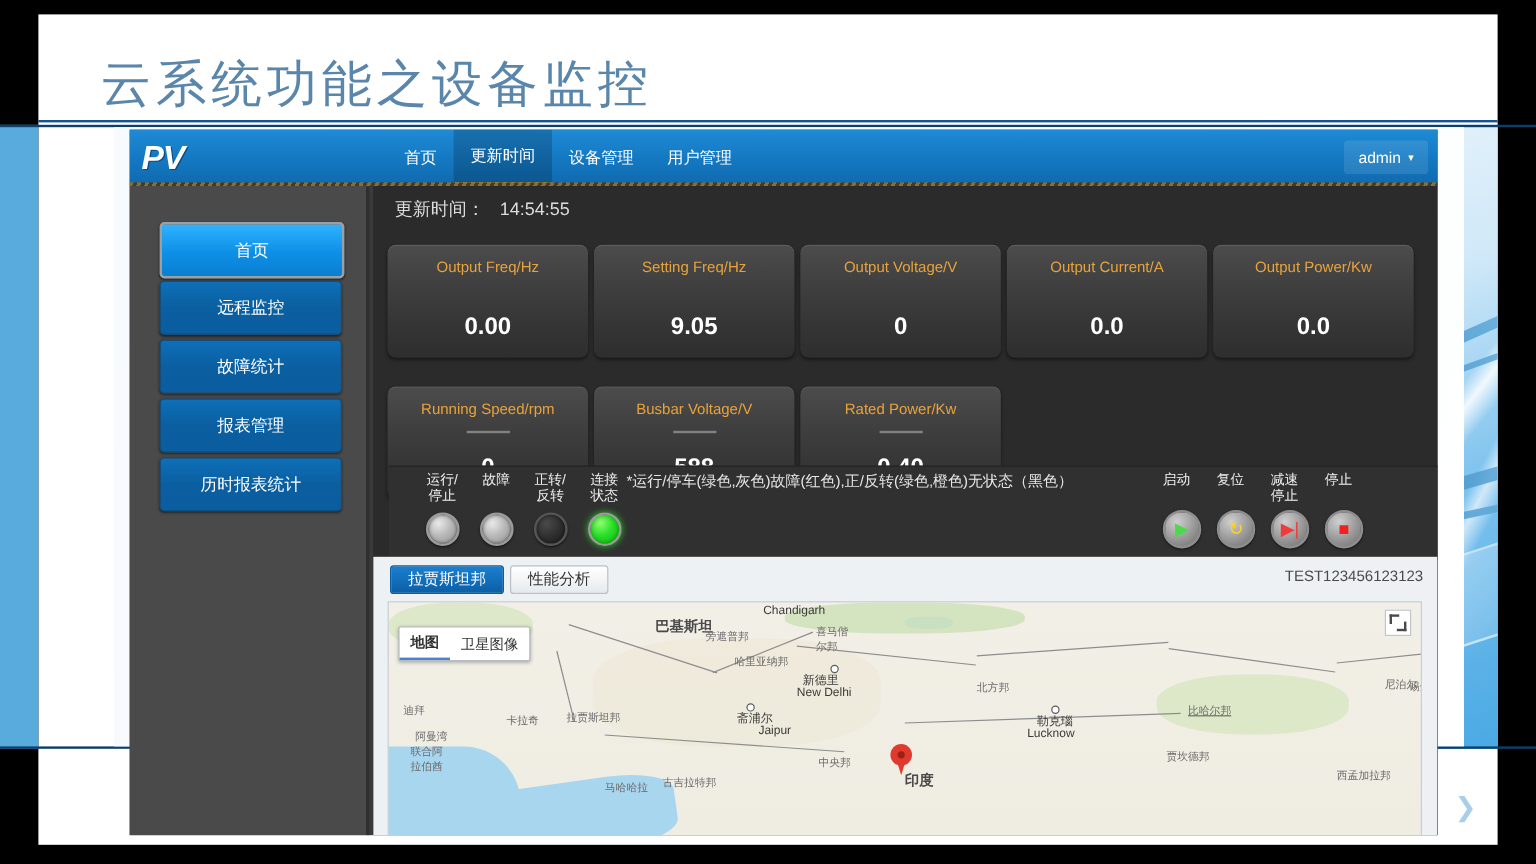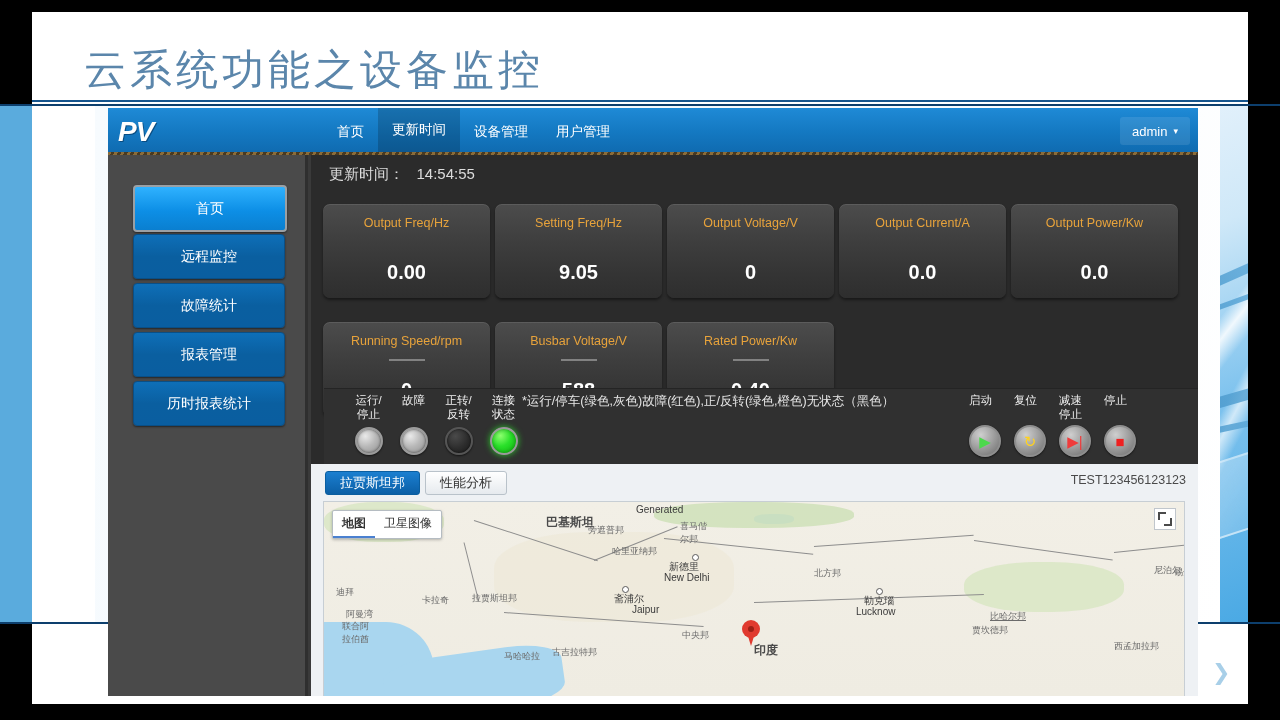--- a/index.html
+++ b/index.html
@@ -121,22 +121,22 @@
   .sea1{left:-10px;top:120px;width:120px;height:120px;border-radius:0 40% 0 0;}
   .sea2{left:60px;top:150px;width:180px;height:60px;transform:rotate(-8deg);border-radius:30%;}
   .sea3{left:430px;top:12px;width:40px;height:10px;border-radius:40%;}
   .green{position:absolute;background:#d9e6c4;opacity:.85;border-radius:45%;}
   .terr{position:absolute;border-radius:40%;opacity:.55;}
   .border-line{position:absolute;border-top:1.2px solid #8d8d8d;transform-origin:left center;}
   .maplabel{position:absolute;font-size:9px;color:#6b6b6b;white-space:nowrap;}
   .maplabel.big{font-size:12px;color:#4a4a4a;font-weight:bold;}
   .maplabel.city{font-size:10px;color:#3a3a3a;}
   .citydot{position:absolute;width:5px;height:5px;border-radius:50%;border:1.5px solid #5a5a5a;background:#fff;}
-  .map-ctrl{position:absolute;left:8px;top:8px;display:flex;background:#ffffff;
-    border:1px solid #b5bcc2;border-radius:2px;box-shadow:0 1px 3px rgba(0,0,0,.25);}
+  .map-ctrl{position:absolute;left:8px;top:20px;display:flex;background:#ffffff;
+    border:1px solid #b5bcc2;border-radius:2px;box-shadow:0 1px 3px rgba(0,0,0,.25);align-items:flex-end;}
   .map-ctrl div{font-size:12px;padding:4px 9px;color:#333;cursor:pointer;}
   .map-ctrl div.active{font-weight:bold;border-bottom:2px solid #4a80d0;}
   .fullscreen{position:absolute;right:8px;top:6px;width:20px;height:20px;background:#fff;
     border:1px solid #c0c6cc;cursor:pointer;}
   .fullscreen:before,.fullscreen:after{content:"";position:absolute;width:6px;height:6px;}
   .fullscreen:before{left:3px;top:3px;border-left:2px solid #4a4a4a;border-top:2px solid #4a4a4a;}
   .fullscreen:after{right:3px;bottom:3px;border-right:2px solid #4a4a4a;border-bottom:2px solid #4a4a4a;}
   .pin{position:absolute;left:418px;top:118px;width:18px;height:26px;}
   .pin-head{position:absolute;left:0;top:0;width:18px;height:18px;border-radius:50% 50% 50% 50%;
     background:#e03a2f;box-shadow:inset 0 0 0 3px rgba(0,0,0,.0);}
@@ -339,34 +339,34 @@
 
           <div class="border-line" style="left:180px;top:110px;width:200px;transform:rotate(4deg);"></div>
           <div class="border-line" style="left:430px;top:100px;width:230px;transform:rotate(-2deg);"></div>
 
           <div class="citydot" style="left:368px;top:52px;"></div>
           <div class="citydot" style="left:298px;top:84px;"></div>
           <div class="citydot" style="left:552px;top:86px;"></div>
 
           <div id="map-labels">
               <div class="maplabel big" style="left: 222px; top: 12px;">巴基斯坦</div>
-              <div class="maplabel city" style="left: 312px; top: 2px;">Generated</div>
+              <div class="maplabel city" style="left: 312px; top: 2px;">Chandigarh</div>
               <div class="maplabel " style="left: 264px; top: 22px;">旁遮普邦</div>
               <div class="maplabel " style="left: 356px; top: 18px;">喜马偕<br>尔邦</div>
               <div class="maplabel " style="left: 288px; top: 43px;">哈里亚纳邦</div>
               <div class="maplabel city" style="left: 345px; top: 58px;">新德里</div>
               <div class="maplabel city" style="left: 340px; top: 70px;">New Delhi</div>
               <div class="maplabel " style="left: 490px; top: 65px;">北方邦</div>
               <div class="maplabel " style="left: 830px; top: 62px;">尼泊尔</div>
               <div class="maplabel " style="left: 148px; top: 90px; text-align: right;">拉贾斯坦邦</div>
               <div class="maplabel city" style="left: 290px; top: 90px;">斋浦尔</div>
               <div class="maplabel city" style="left: 308px; top: 102px;">Jaipur</div>
               <div class="maplabel city" style="left: 540px; top: 92px;">勒克瑙</div>
               <div class="maplabel city" style="left: 532px; top: 104px; text-align: right;">Lucknow</div>
-              <div class="maplabel " style="left: 666px; top: 108px; text-decoration: underline;">比哈尔邦</div>
+              <div class="maplabel " style="left: 666px; top: 84px; text-decoration: underline;">比哈尔邦</div>
               <div class="maplabel " style="left: 850px; top: 64px;">锡金</div>
               <div class="maplabel " style="left: 358px; top: 127px;">中央邦</div>
               <div class="maplabel big" style="left: 430px; top: 140px;">印度</div>
               <div class="maplabel " style="left: 648px; top: 122px;">贾坎德邦</div>
               <div class="maplabel " style="left: 790px; top: 138px;">西孟加拉邦</div>
               <div class="maplabel " style="left: 228px; top: 144px;">古吉拉特邦</div>
               <div class="maplabel " style="left: 180px; top: 148px;">马哈哈拉</div>
               <div class="maplabel " style="left: 98px; top: 92px;">卡拉奇</div>
               <div class="maplabel " style="left: 12px; top: 84px;">迪拜</div>
               <div class="maplabel " style="left: 22px; top: 106px;">阿曼湾</div>

